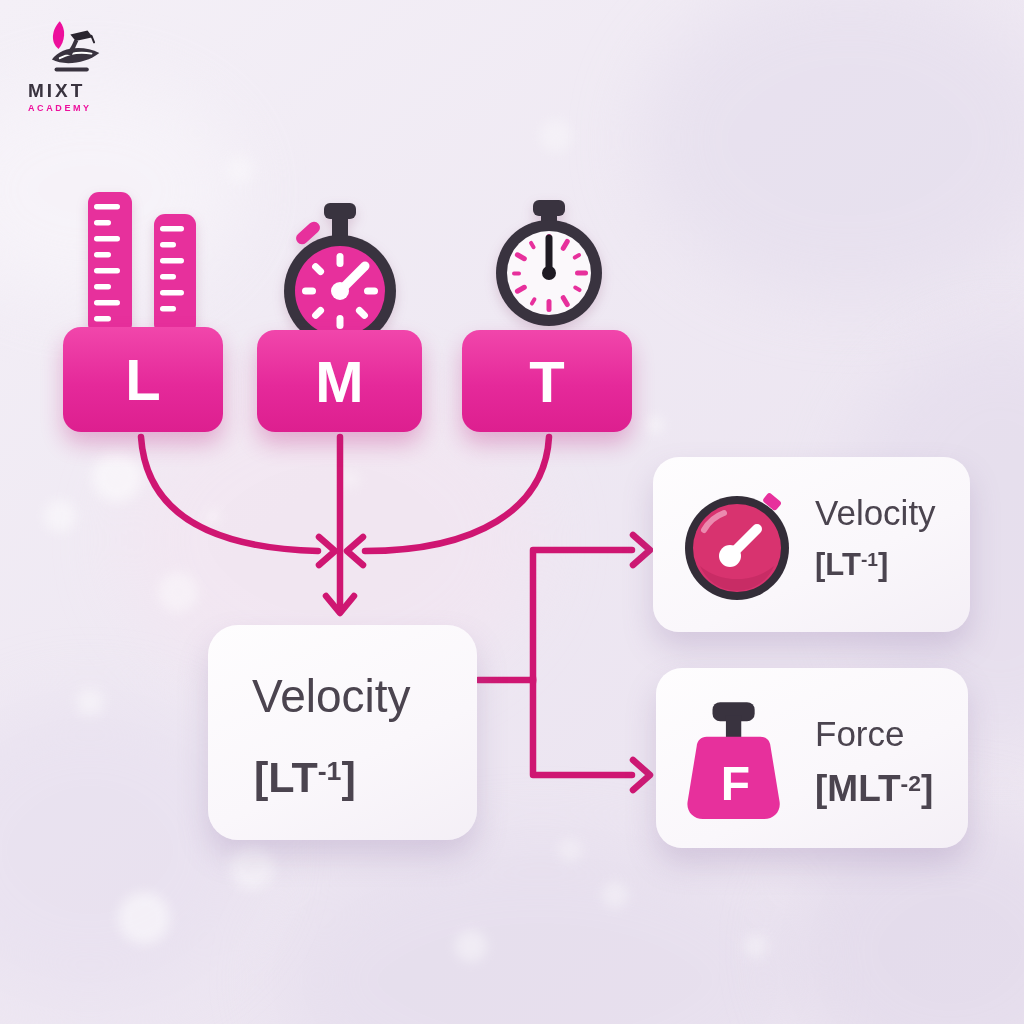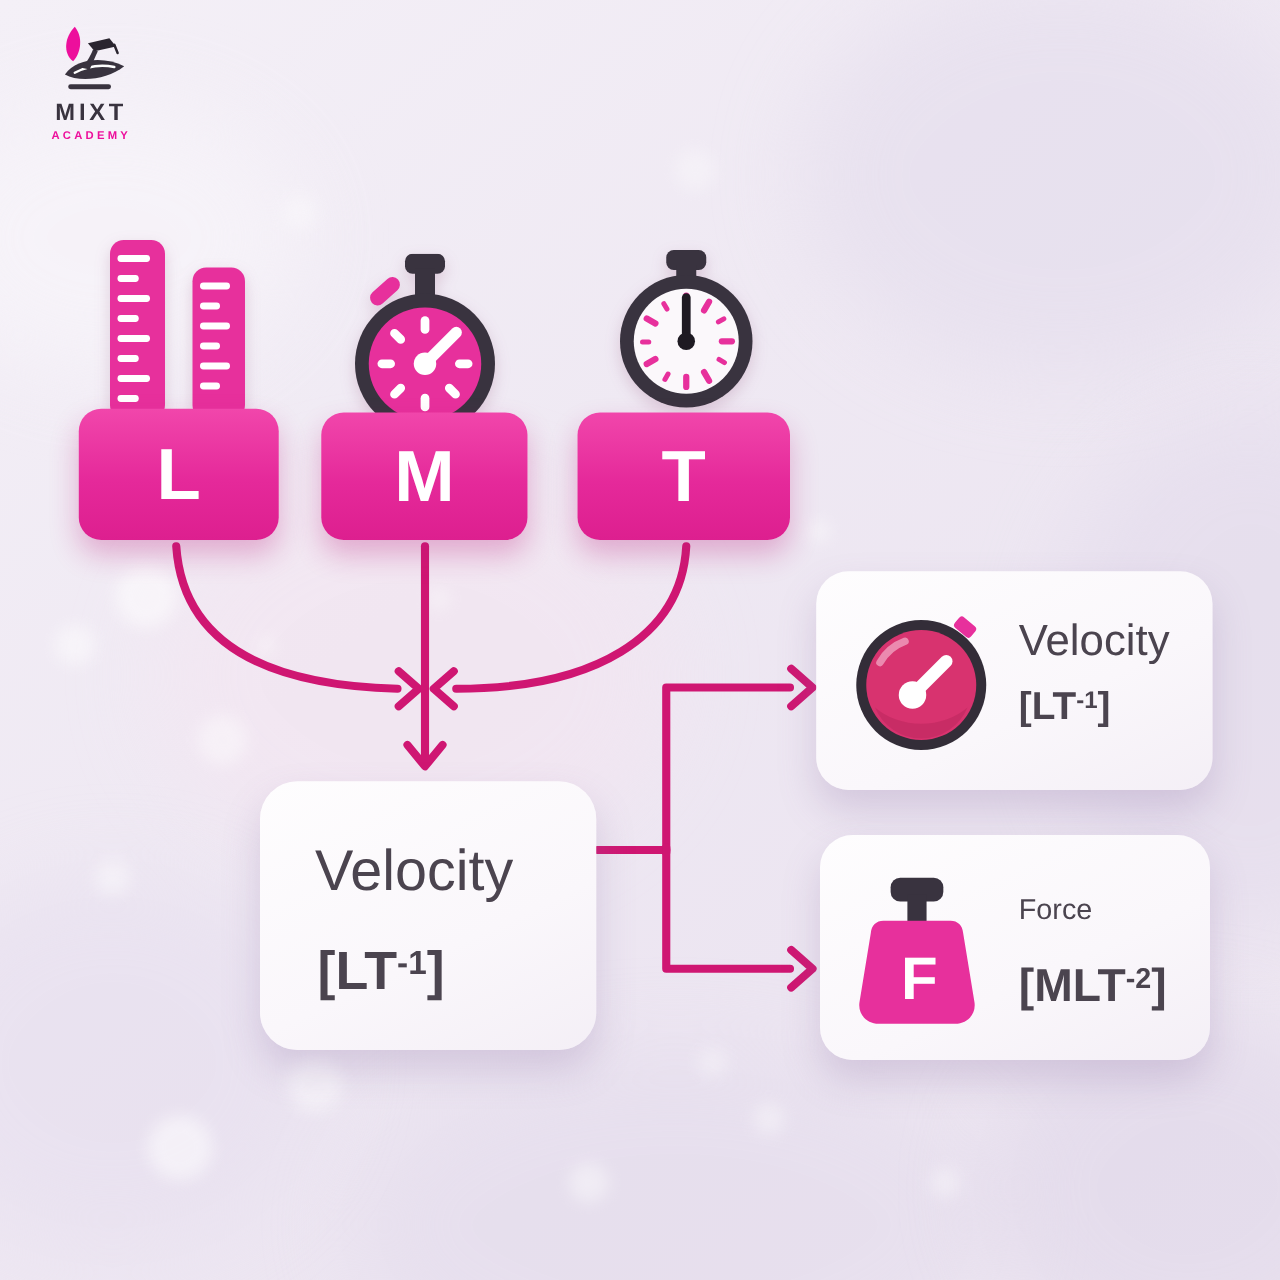--- a/index.html
+++ b/index.html
@@ -7,21 +7,21 @@
   .stage {
     position:relative; width:1024px; height:1024px; overflow:hidden;
     font-family:"Liberation Sans", sans-serif;
     background:linear-gradient(140deg,#f4f0f7 0%,#efe9f3 40%,#ece5f1 70%,#efe8f2 100%);
   }
   .blob { position:absolute; border-radius:50%; filter:blur(34px); }
   .bokeh { position:absolute; border-radius:50%; background:#ffffff; filter:blur(6px); }
   svg { display:block; }
 
   
-  .logo { position:absolute; left:28px; top:20px; width:90px; text-align:center; }
+  .logo { position:absolute; left:28px; top:20px; width:90px; text-align:left; }
   .logo .mark { margin:0 auto; }
   .brand-name { font-size:19px; font-weight:700; letter-spacing:3px; color:#39333F; margin-top:2px; }
   .brand-sub  { font-size:9px;  font-weight:700; letter-spacing:2.6px; color:#ED0F9C; margin-top:1px; }
 
   
   .qbox {
     position:absolute; display:flex; align-items:center; justify-content:center;
     background:linear-gradient(180deg,#F146AB 0%,#E5299A 55%,#DD1F8F 100%);
     border-radius:18px; box-shadow:0 12px 22px rgba(190,30,125,.30);
     color:#ffffff; font-weight:700; font-size:58px; z-index:5;
@@ -200,19 +200,19 @@
     </div>
   </div>
 
   <div class="card" style="left:656px;top:668px;width:312px;height:180px">
     <svg style="position:absolute;left:22px;top:32px" width="115" height="125" viewBox="0 0 120 130">
       <rect x="36" y="2" width="44" height="20" rx="8" fill="#39333F"></rect>
       <rect x="50" y="16" width="16" height="28" fill="#39333F"></rect>
       <path d="M30,38 L86,38 C92,38 96,42 96.5,48 L106,106 C107.5,116 100,124 90,124 L26,124 C16,124 8.5,116 10,106 L19.5,48 C20,42 24,38 30,38 Z" fill="#E7309C"></path>
     </svg>
     <div class="icon-letter" style="left:22px;top:88px;width:115px;font-size:48px">F</div>
-    <div class="card-label" style="left:159px;top:46px;font-size:23px">Force</div>
+    <div class="card-label" style="left:159px;top:46px;font-size:35px">Force</div>
     <div class="card-dim" style="left:159px;top:100px;font-size:37px">
       <span>[MLT</span><sup>-2</sup><span>]</span>
     </div>
   </div>
 
 </div>
 
 </body></html>

